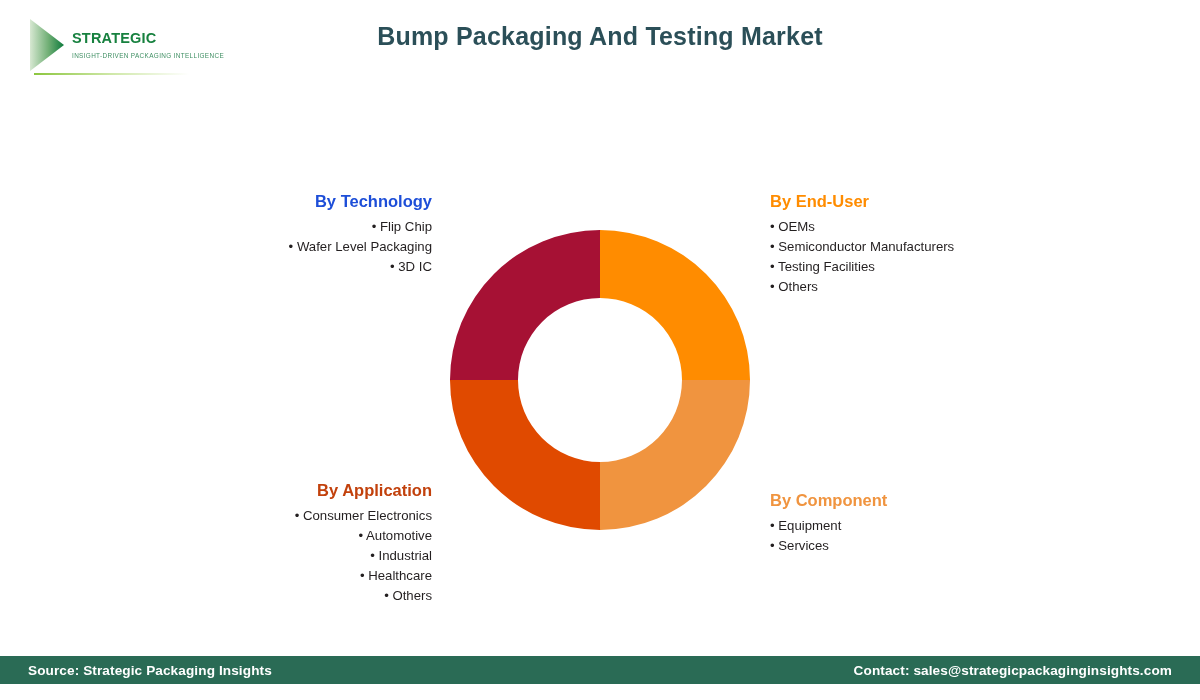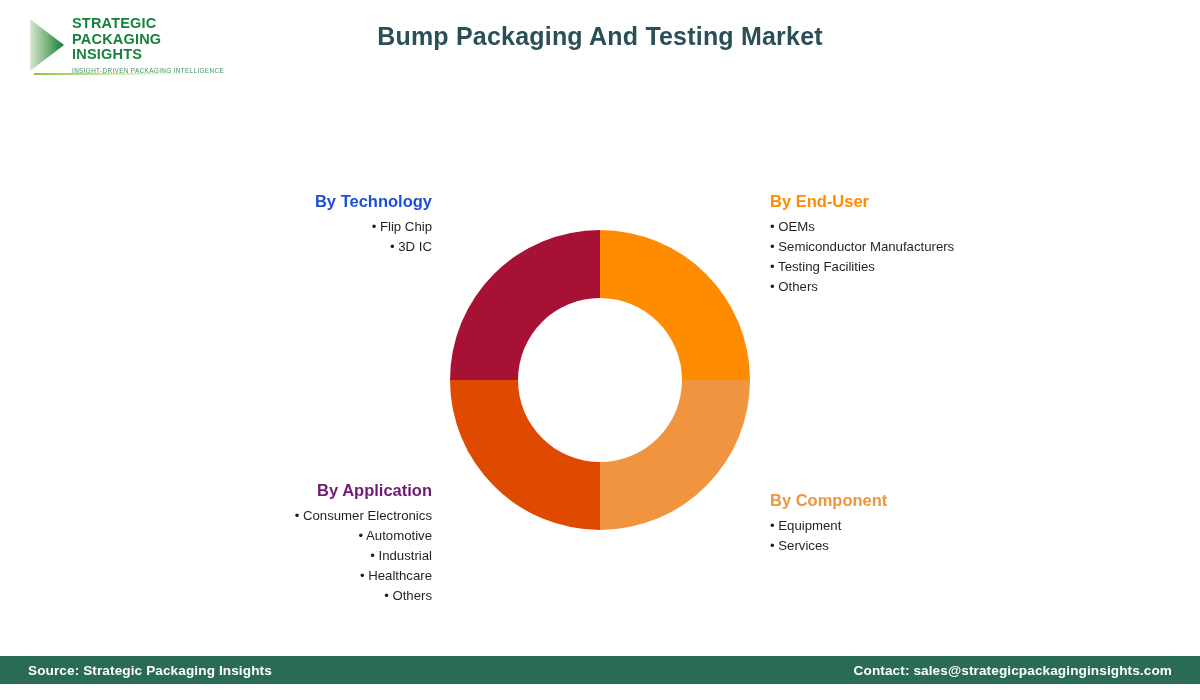--- a/index.html
+++ b/index.html
@@ -147,21 +147,20 @@
       <linearGradient id="chevGrad" x1="0" y1="0" x2="1" y2="0">
         <stop offset="0%" stop-color="#d7e8d2"></stop>
         <stop offset="55%" stop-color="#6fae74"></stop>
         <stop offset="100%" stop-color="#0d7a3c"></stop>
       </linearGradient>
     </defs>
     <path d="M2,2 L2,54 L36,28 Z" fill="url(#chevGrad)"></path>
   </svg>
   <div class="logo-text">
     <div class="logo-line1" style="color: rgb(23, 129, 63);">STRATEGIC</div>
-    <div class="logo-line2" style="color: rgb(23, 129, 63);">PACKAGING INSIGHTS</div>
     <div class="logo-tag">INSIGHT-DRIVEN PACKAGING INTELLIGENCE</div>
   </div>
 </div>
 <div class="logo-rule"></div>
 
 <div class="page-title" style="color: rgb(43, 79, 88);">Bump Packaging And Testing Market</div>
 
 <div class="donut-wrap">
   <svg width="300" height="300" viewBox="0 0 300 300">
 
@@ -172,36 +171,37 @@
     <path d="M150,300 A150,150 0 0 1 0,150 L68,150 A82,82 0 0 0 150,232 Z" fill="#E04A00"></path>
 
     <path d="M0,150 A150,150 0 0 1 150,0 L150,68 A82,82 0 0 0 68,150 Z" fill="#A61134"></path>
   </svg>
 </div>
 
 <div class="seg left" id="seg-technology">
   <div class="seg-title" style="color: #1d4ed8;">By Technology</div>
   <ul>
     <li><span class="bullet">•</span> <span>Flip Chip</span></li>
+    <li><span class="bullet">•</span> <span>Wafer Level Packaging</span></li>
     <li><span class="bullet">•</span> <span>3D IC</span></li>
   </ul>
 </div>
 
 <div class="seg right" id="seg-enduser">
   <div class="seg-title" style="color: rgb(255, 140, 0);">By End-User</div>
   <ul>
     <li><span class="bullet">•</span> <span>OEMs</span></li>
     <li><span class="bullet">•</span> <span>Semiconductor Manufacturers</span></li>
     <li><span class="bullet">•</span> <span>Testing Facilities</span></li>
     <li><span class="bullet">•</span> <span>Others</span></li>
   </ul>
 </div>
 
 <div class="seg left" id="seg-application">
-  <div class="seg-title" style="color: #701a75;">By Application</div>
+  <div class="seg-title" style="color: #c2410c;">By Application</div>
   <ul>
     <li><span class="bullet">•</span> <span>Consumer Electronics</span></li>
     <li><span class="bullet">•</span> <span>Automotive</span></li>
     <li><span class="bullet">•</span> <span>Industrial</span></li>
     <li><span class="bullet">•</span> <span>Healthcare</span></li>
     <li><span class="bullet">•</span> <span>Others</span></li>
   </ul>
 </div>
 
 <div class="seg right" id="seg-component">

